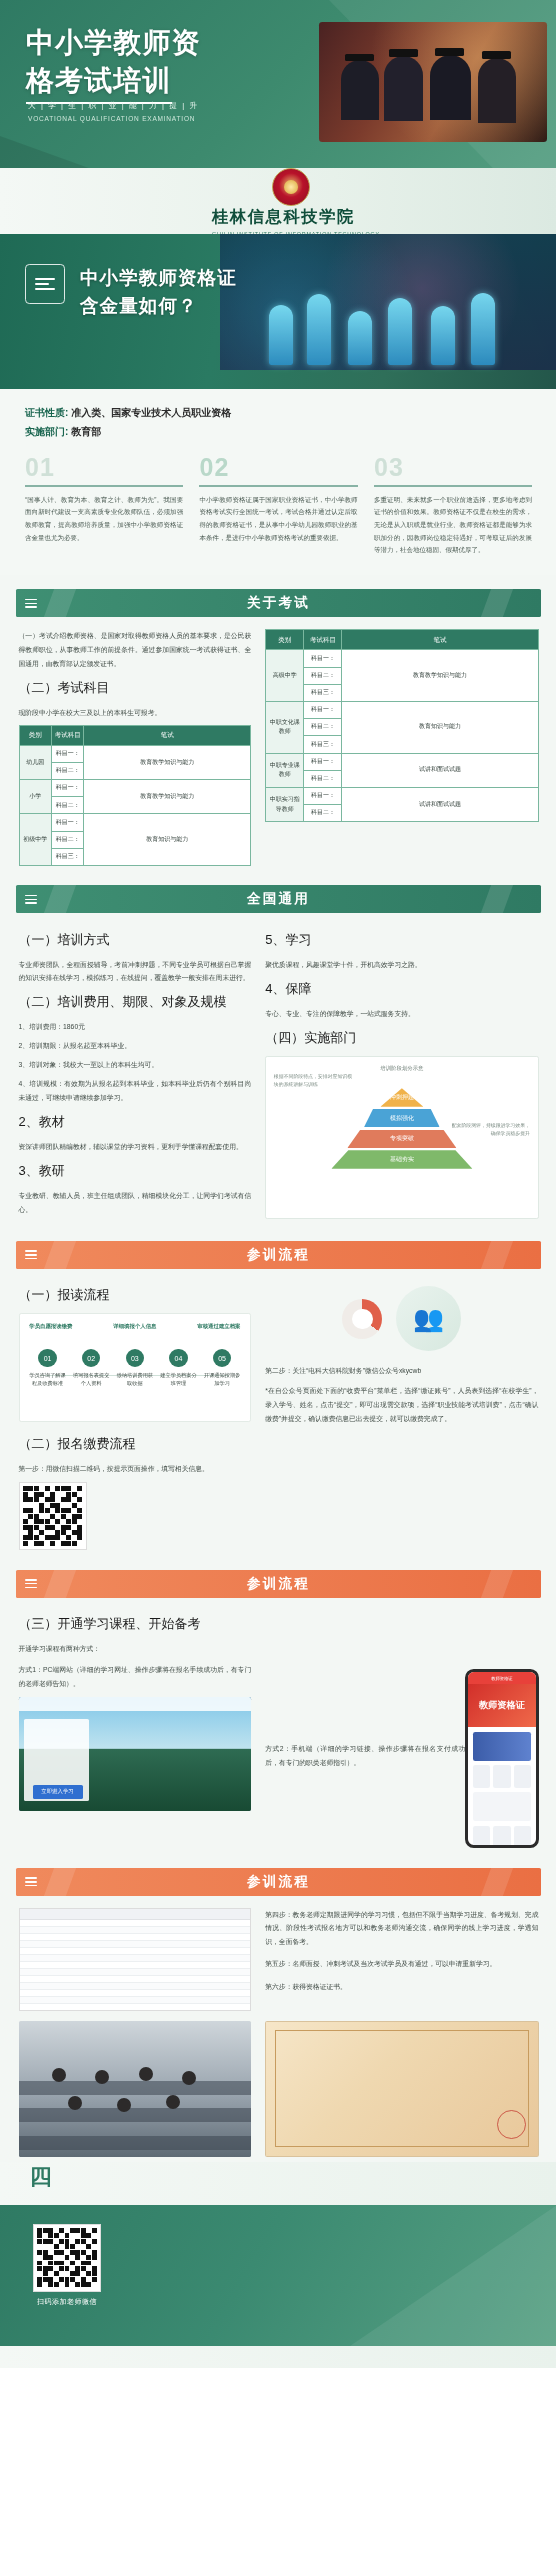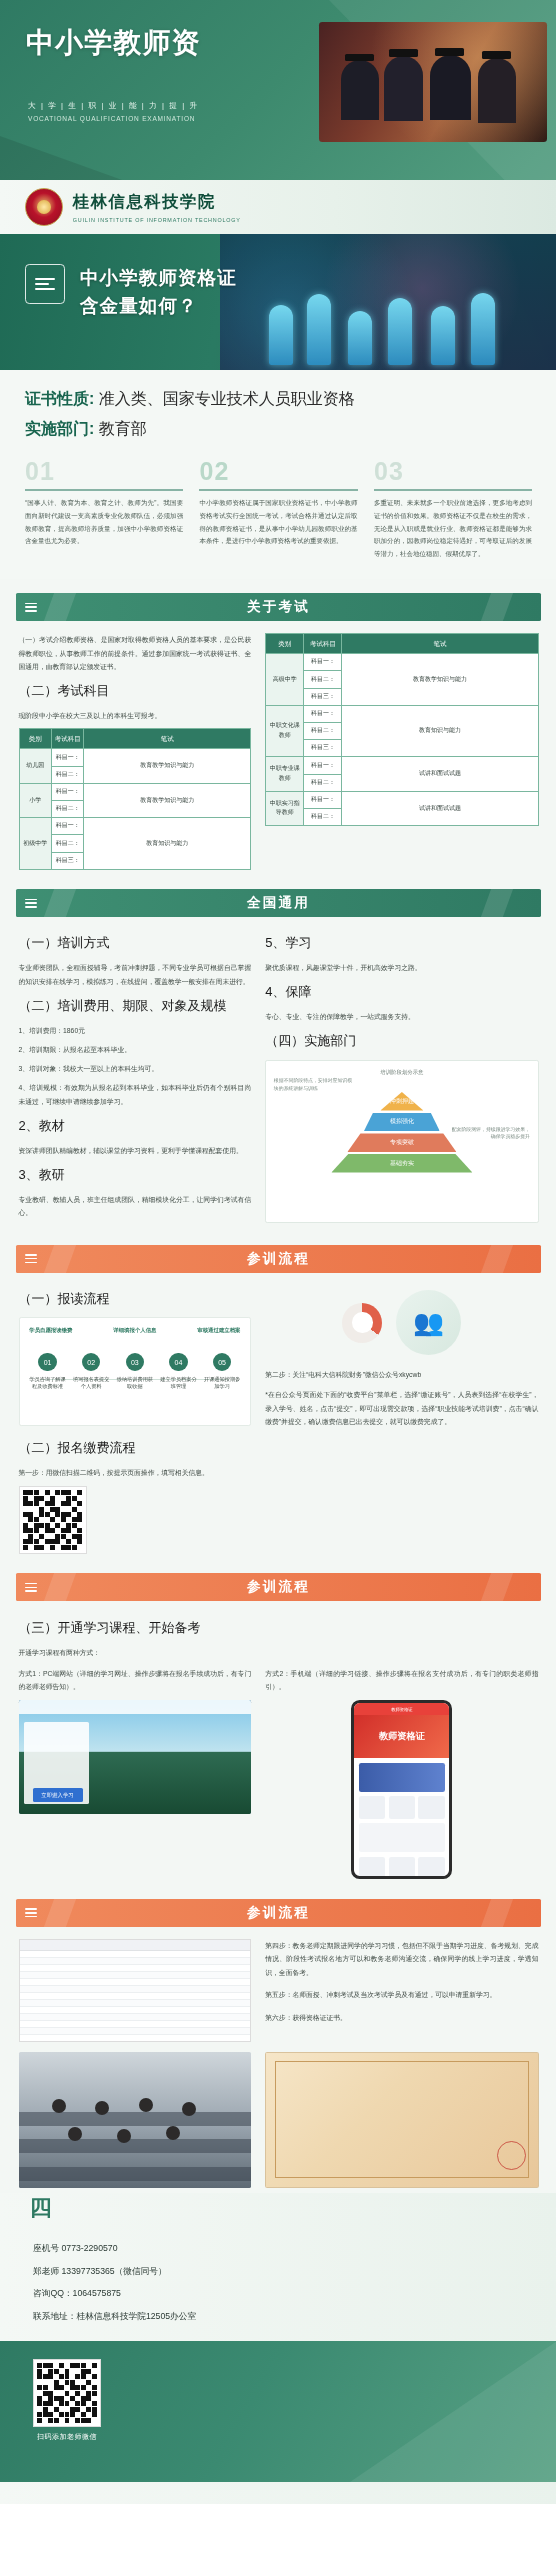--- a/index.html
+++ b/index.html
@@ -51,41 +51,41 @@
   }
   .hero-photo .blob { position: absolute; border-radius: 50%; filter: blur(0.5px); }
   .hero-photo .p1 { width: 38px; height: 60px; left: 22px; top: 38px; background: #1d1d27; border-radius: 19px 19px 0 0;}
   .hero-photo .p2 { width: 39px; height: 65px; left: 65px; top: 34px; background: #22202c; border-radius: 19.6px 19.6px 0 0;}
   .hero-photo .p3 { width: 41px; height: 65px; left: 111px; top: 33px; background: #1a1a24; border-radius: 20.7px 20.7px 0 0;}
   .hero-photo .p4 { width: 38px; height: 65px; left: 159px; top: 36px; background: #241f26; border-radius: 19px 19px 0 0;}
   .hero-photo .cap { position:absolute; width: 29px; height: 7.6px; background:#111; border-radius:1.6px;}
   .hero-photo .glow { position:absolute; inset:0; background: radial-gradient(circle at 70% 30%, rgba(255,200,120,.35), transparent 60%); }
 
   .logo-band {
-    position: absolute; left: 0; right: 0; bottom: 0; height: 54px;
+    position: absolute; left: 0; right: 0; bottom: 0; height: 66px;
     background: linear-gradient(90deg,#f4f8f5 0%, #e7f1ea 60%, #dbe9e1 100%);
-    display: flex; align-items: center; padding-left: 25px;
+    display: flex; align-items: center; padding-left: 25px; flex-direction: column;
   }
   .logo-emblem {
     width: 38px; height: 38px; border-radius: 50%;
     background: radial-gradient(circle at 50% 45%, #e8c06a 0%, #b8122a 45%, #8d0d20 100%);
     border: 1.6px solid #c0a04e; position: relative; flex: none;
   }
   .logo-emblem::after {
     content:""; position:absolute; left:50%; top:50%; width:14px;height:14px;
     transform: translate(-50%,-50%); border-radius:50%;
     background: radial-gradient(circle,#ffe9a8,#d9a73a);
   }
   .logo-text { margin-left: 9.8px; }
   .logo-cn { color: #104e3b; font-size: 16.3px; font-weight: bold; letter-spacing: 1.6px; }
   .logo-en { color: #2f7a63; font-size: 5.4px; letter-spacing: 0.8px; margin-top: 3.3px; }
 
   
   .band-dark {
-    position: relative; height: 136px; overflow: hidden;
+    position: relative; height: 155px; overflow: hidden;
     background: linear-gradient(100deg,#1f6a55 0%, #2a7a62 40%, #2f6f59 70%, #23564a 100%);
   }
   .band-dark .stage {
     position: absolute; right: 0; top: 0; width: 337px; height: 136px;
     background:
       radial-gradient(circle at 20% 60%, rgba(60,200,255,.25), transparent 45%),
       radial-gradient(circle at 60% 40%, rgba(255,120,200,.22), transparent 45%),
       linear-gradient(180deg,#123b4f 0%, #1b2e4a 100%);
       opacity: .9;
   }
@@ -104,21 +104,21 @@
   .q-icon .bars span:nth-child(2){ width: 70%; }
   .band-title {
     position: absolute; left: 80px; top: 30px; color: #fff;
     font-size: 18.5px; font-weight: bold; line-height: 1.5; letter-spacing: 1.1px;
     text-shadow: 0 1.1px 2.7px rgba(0,0,0,.35);
   }
 
   .cert-info {
     background: #f4f8f5; padding: 14px 25px 8.7px;
   }
-  .cert-info p { font-size: 16px; line-height: 1.9; color: #2b2b2b; }
+  .cert-info p { font-size: 10px; line-height: 1.9; color: #2b2b2b; font-weight: bold; }
   .cert-info b { color: #19654f; }
 
   .three-col {
     display: flex; gap: 16.3px; padding: 5.4px 25px 18.5px; background: #f4f8f5;
   }
   .three-col .col { flex: 1; }
   .num {
     font-size: 25px; font-weight: bold; color: #cfe0d7; letter-spacing: 1.1px; line-height: 1;
   }
   .num.green { color: #b9d8c9; }
@@ -287,20 +287,21 @@
 <body>
 
 <div class="page">
 
   <div class="hero">
     <div class="tri-light"></div>
     <div class="tri-dark"></div>
 
     <div class="hero-title">
       <div>中小学教师资</div>
+      <div class="ul">格考试培训</div>
     </div>
     <div class="hero-sub">大 | 学 | 生 | 职 | 业 | 能 | 力 | 提 | 升</div>
     <div class="hero-en">VOCATIONAL  QUALIFICATION EXAMINATION</div>
 
     <div class="hero-photo">
       <div class="glow"></div>
       <div class="blob p1"></div>
         <div class="blob p2"></div>
       <div class="blob p3"></div>
         <div class="blob p4"></div>
@@ -726,21 +727,21 @@
     <div class="two-pane" style="margin-top:7.6px">
       <div class="pane-l">
         <p class="caption">方式1：PC端网站（详细的学习网址、操作步骤将在报名手续成功后，有专门的老师老师告知）。</p>
         <div class="laptop" style="margin-top:6.5px">
           <div class="scene"></div>
           <div class="ui"></div>
           <div class="side"></div>
           <div class="btnblue">立即进入学习</div>
         </div>
       </div>
-      <div class="pane-r" style="display:flex; flex-direction:column; align-items:center;">
+      <div class="pane-r" style="display:flex; flex-direction:row; align-items:center;">
         <p class="caption">方式2：手机端（详细的学习链接、操作步骤将在报名支付成功后，有专门的职类老师指引）。</p>
         <div class="phone" style="margin: 6.5px auto 0">
           <div class="bar">教师资格证</div>
           <div class="banner">教师资格证</div>
           <div class="card blue"></div>
           <div class="grid3">
               <div></div>
               <div></div>
               <div></div>
             </div>
@@ -815,26 +816,20 @@
         </div>
       </div>
     </div>
   </div>
 
   <div class="contact">
     <div class="contact-head">
       <div class="contact-num">四</div>
     </div>
 
-    <ul class="contact-list">
-      <li>座机号 0773-2290570</li>
-      <li>郑老师 13397735365（微信同号）</li>
-      <li>咨询QQ：1064575875</li>
-      <li>联系地址：桂林信息科技学院12505办公室</li>
-    </ul>
 
     <div class="contact-bottom">
       <div class="tri"></div>
       <div class="qrwrap">
         <div class="qr">
           <i></i>
             <i></i>
             <i></i>
             <i class="off"></i>
             <i></i>

